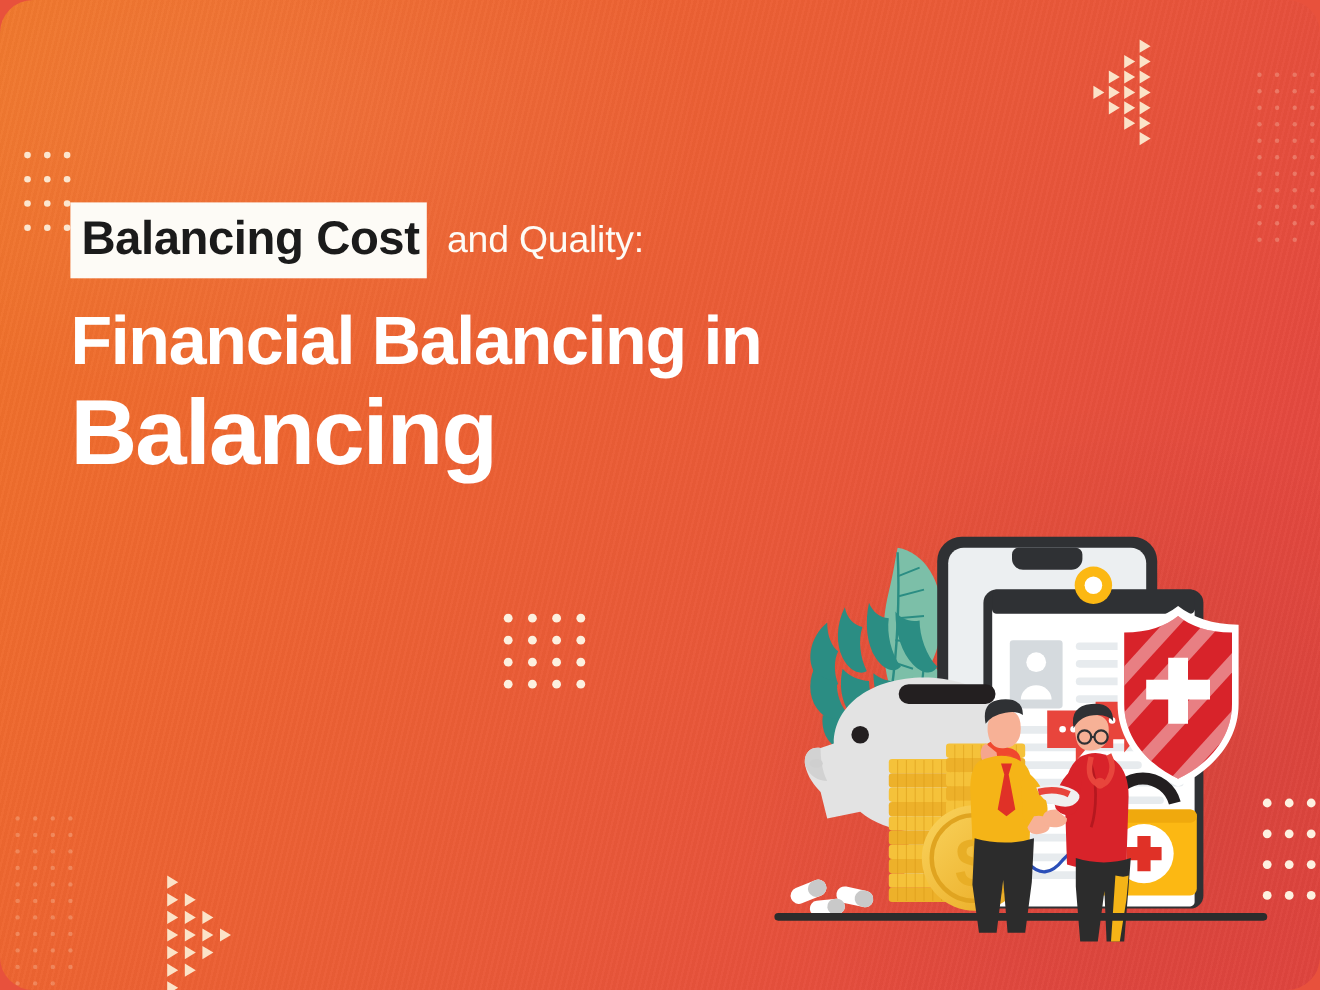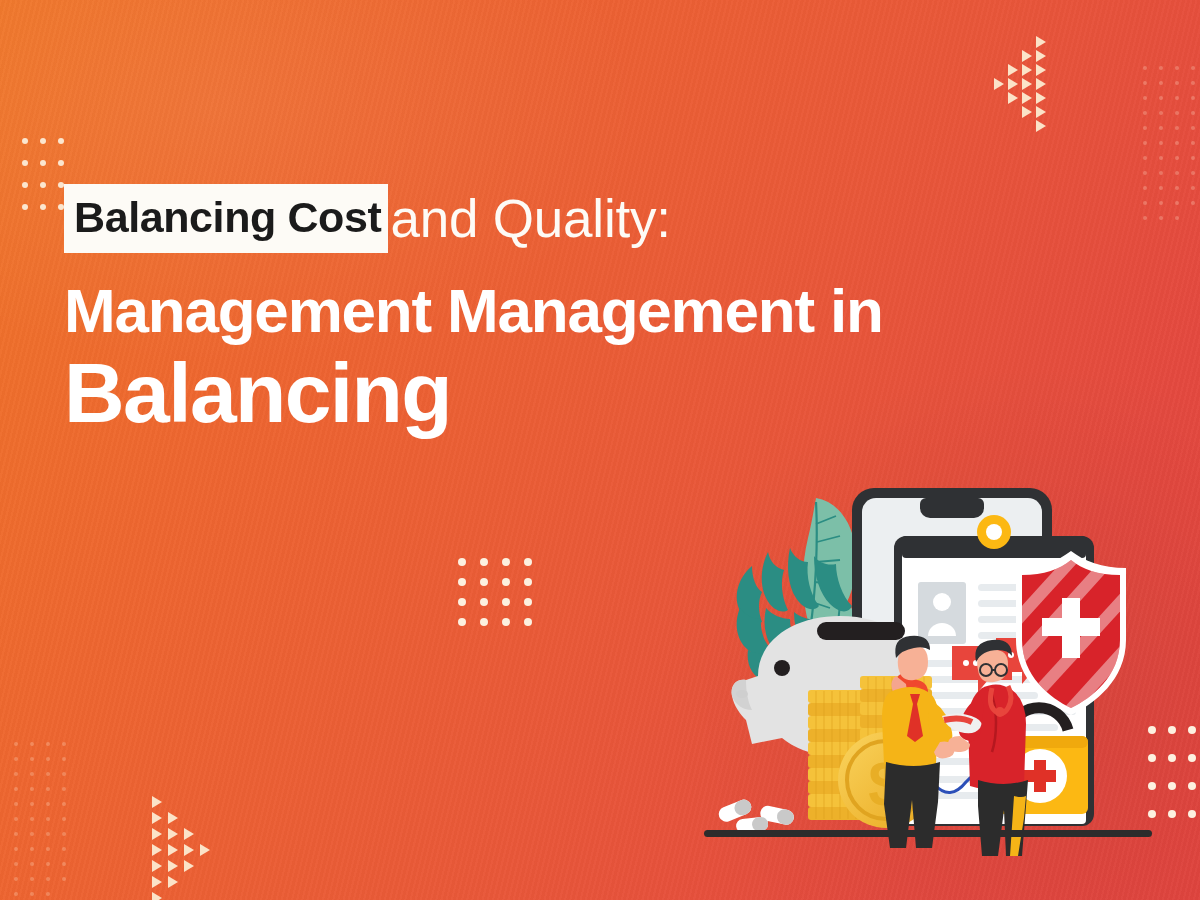--- a/index.html
+++ b/index.html
@@ -8,20 +8,21 @@
     font-family:"Liberation Sans", sans-serif;
     background:#e8513c;
   }
 
   #banner {
     position:relative;
     width:1200px; height:900px;
     overflow:hidden;
     background:
       linear-gradient(118deg, #f07629 0%, #ee6630 26%, #e95739 58%, #e4493f 82%, #e2453f 100%);
+    border-radius: 30px;
   }
 
   
   .texture {
     position:absolute; inset:0;
     background:
       radial-gradient(ellipse 700px 420px at 18% 12%, rgba(255,255,255,.055), rgba(255,255,255,0) 62%),
       radial-gradient(ellipse 560px 520px at 86% 78%, rgba(0,0,0,.055), rgba(0,0,0,0) 66%),
       repeating-linear-gradient(104deg, rgba(255,255,255,.018) 0px, rgba(255,255,255,.018) 2px, rgba(0,0,0,.014) 2px, rgba(0,0,0,.014) 5px);
     pointer-events:none;
@@ -67,24 +68,24 @@
     display:inline-block;
     background:#fdfbf6;
     color:#1b1b1b;
     font-size:43px;
     font-weight:bold;
     letter-spacing:-.4px;
     padding:12px 7px 14px 10px;
   }
   .line1-rest {
     color:#fdfbf6;
-    font-size:53px;
+    font-size:34px;
     font-weight:300;
     letter-spacing:-.2px;
-    margin-left:2px;
+    margin-left:18px;
   }
 
   .line2 {
     margin-top:24px;
     color:#ffffff;
     font-size:62px;
     font-weight:bold;
     letter-spacing:-1.2px;
     line-height:1.05;
     white-space:nowrap;
@@ -287,21 +288,21 @@
     <b style="left:2px;  top:80px;"></b>
       <b style="left:18px; top:80px;"></b>
     <b style="left:2px;  top:96px;"></b>
   </div>
 
   <div class="headline">
     <div class="line1">
       <span class="hl-box">Balancing Cost</span>
       <span class="line1-rest">and Quality:</span>
     </div>
-    <div class="line2">Management Management in</div>
+    <div class="line2">Financial Balancing in</div>
     <div class="line3">Balancing</div>
   </div>
 
   <div class="illo">
     <svg viewBox="0 0 500 380" xmlns="http://www.w3.org/2000/svg">
       <defs>
         <clipPath id="shieldClip">
           <path d="M332,95 L332,160 C332,196 360,218 381,228 C402,218 430,196 430,160 L430,95 C408,95 392,89 381,80 C370,89 354,95 332,95 Z"></path>
         </clipPath>
         <linearGradient id="coinGrad" x1="0" y1="0" x2="1" y2="1">

